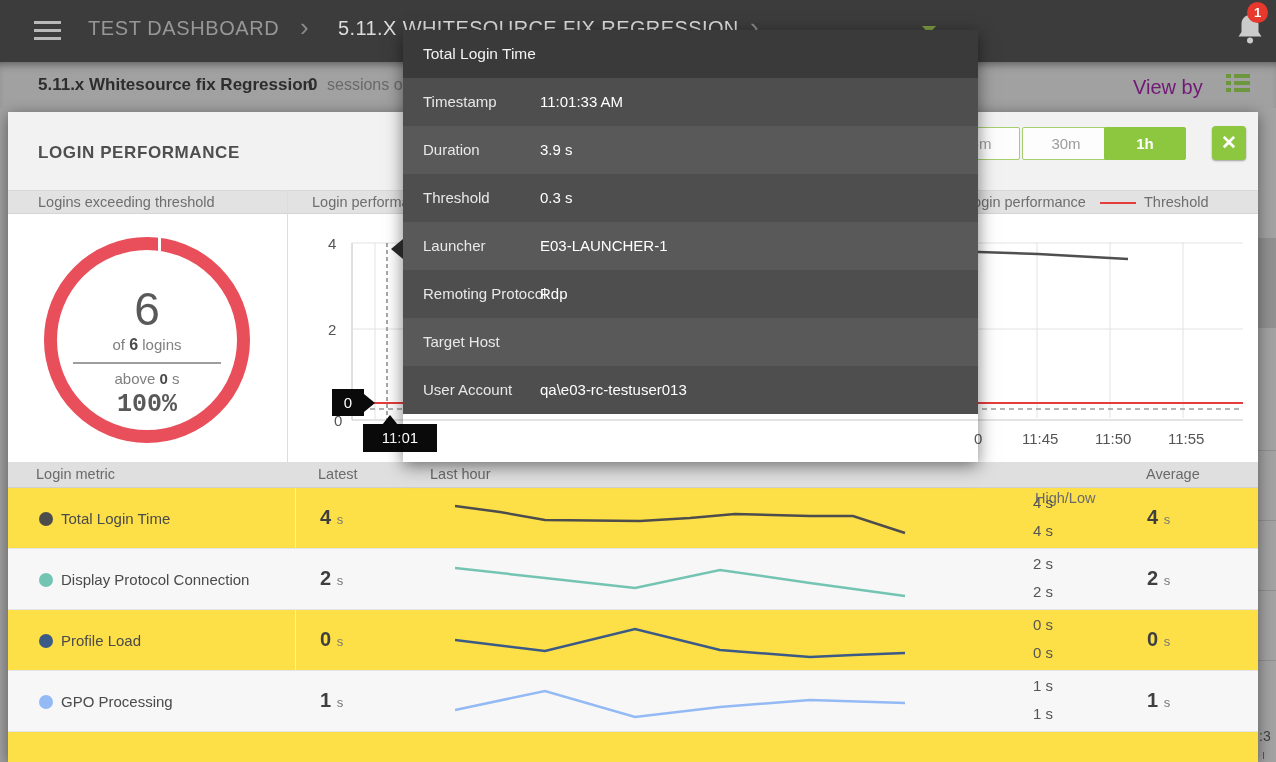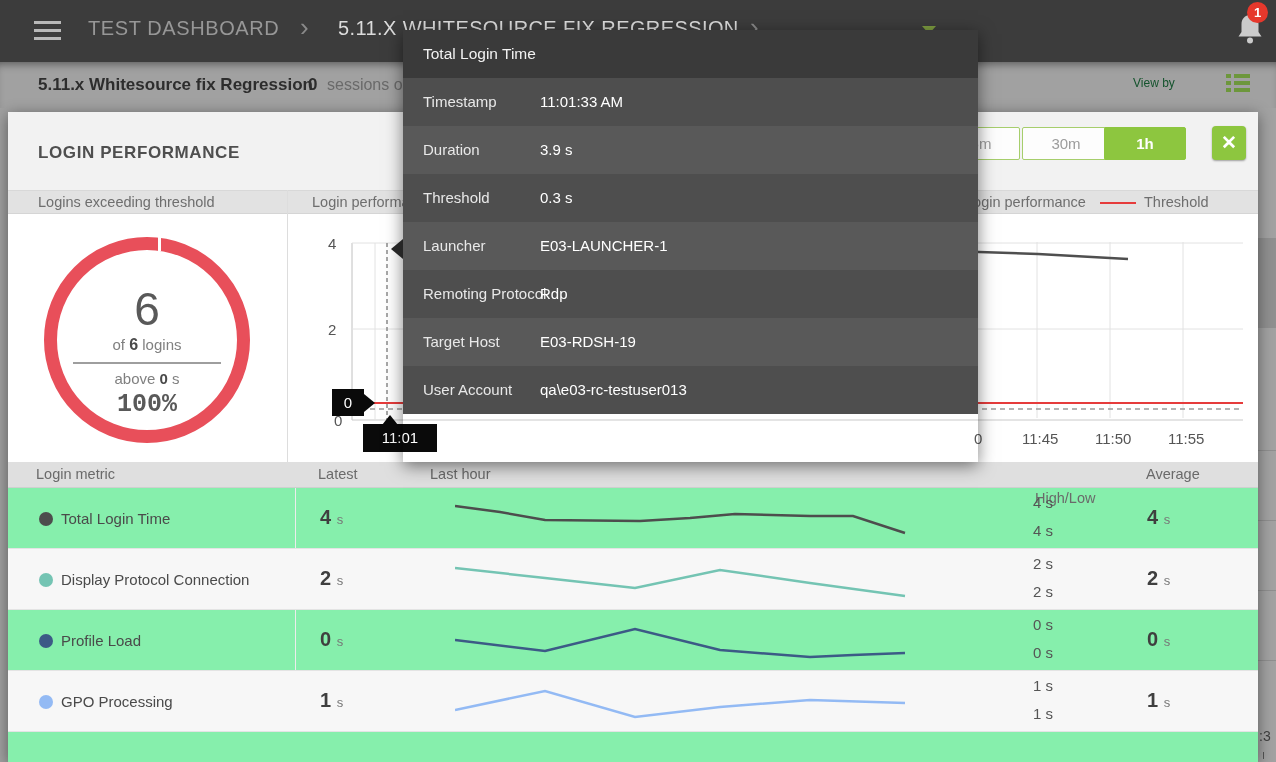--- a/index.html
+++ b/index.html
@@ -17,32 +17,32 @@
   .crumb3 { position:absolute; left:784px; top:17px; font-size:20px; color:#7d9c40; letter-spacing:.4px;margin-top:31px; }
   .loc-caret { position:absolute; left:922px; top:26px; width:0; height:0; border-left:7px solid transparent; border-right:7px solid transparent; border-top:8px solid #7d9c40; }
   .bell { position:absolute; left:1236px; top:13px; }
   .badge { position:absolute; left:1247px; top:2px; width:21px; height:21px; border-radius:50%; background:#e6382c; color:#fff; font-size:13px; font-weight:bold; text-align:center; line-height:21px; z-index:21; }
 
   
   .page-strip { position:absolute; left:0; top:62px; width:1276px; height:46px; background:#a1a1a1; box-shadow:inset 0 7px 9px -5px rgba(0,0,0,.45); z-index:2; }
   .ph-title { position:absolute; left:38px; top:13px; font-size:17px; font-weight:bold; color:#2d2d2d; }
   .ph-count { position:absolute; left:308px; top:13px; font-size:17px; font-weight:bold; color:#2d2d2d; }
   .ph-sess { position:absolute; left:327px; top:14px; font-size:16px; color:#6a6a6a; }
-  .ph-viewby { position:absolute; left:1133px; top:14px; font-size:12px; color:#14532d; }
+  .ph-viewby { position:absolute; left:1133px; top:14px; font-size:20px; color:#701a75; }
   .viewby-icon { position:absolute; left:1226px; top:12px; }
 
   
   .right-strip { position:absolute; left:1258px; top:108px; width:18px; height:654px; background:#a2a2a2; z-index:3; }
   .rs-block { position:absolute; left:0; top:130px; width:18px; height:90px; background:#909090; }
   .rs-line { position:absolute; left:0; width:18px; height:1px; background:#8f8f8f; }
   .rs-frag { position:absolute; left:1px; top:620px; font-size:14px; color:#3f3f3f; }
   .rs-tick { position:absolute; left:5px; top:644px; width:1px; height:7px; background:#555; }
 
   
-  .modal { position:absolute; left:8px; top:112px; width:1250px; height:650px; background:#86efac; box-shadow:0 3px 14px rgba(0,0,0,.45); z-index:10; }
+  .modal { position:absolute; left:8px; top:112px; width:1250px; height:650px; background:#fde047; box-shadow:0 3px 14px rgba(0,0,0,.45); z-index:10; }
   .panel-head { position:absolute; left:0; top:0; width:1250px; height:78px; background:#f2f2f2; }
   .panel-title { position:absolute; left:30px; top:31px; font-size:17px; font-weight:bold; color:#4f4f4f; letter-spacing:.6px; }
   .time-btn { position:absolute; top:15px; height:33px; border:1px solid #a6ce6c; background:#fdfdfd; color:#9c9c9c; font-size:15px; text-align:center; line-height:31px; border-radius:2px; cursor:pointer; }
   .tb-5m  { left:934px; width:78px; }
   .tb-30m { left:1014px; width:88px; }
   .tb-1h  { left:1096px; width:82px; background:#8dc63f; border-color:#8dc63f; color:#fff; font-weight:bold; }
   .close-btn { position:absolute; left:1204px; top:14px; width:34px; height:34px; background:#8dc63f; border-radius:4px; color:#fff; font-size:19px; font-weight:bold; text-align:center; line-height:34px; box-shadow:0 1px 2px rgba(0,0,0,.35); cursor:pointer; }
 
   .section-strip { position:absolute; left:0; top:78px; width:1250px; height:24px; background:#e2e2e2; border-top:1px solid #d8d8d8; border-bottom:1px solid #d5d5d5; }
   .sec-label { position:absolute; top:3px; font-size:14.5px; color:#6e6e6e; white-space:nowrap; }
@@ -302,21 +302,20 @@
     <div class="tt-row">
         <span class="tt-label">Launcher</span>
         <span class="tt-value">E03-LAUNCHER-1</span>
       </div>
     <div class="tt-row">
         <span class="tt-label">Remoting Protocol</span>
         <span class="tt-value">Rdp</span>
       </div>
     <div class="tt-row">
         <span class="tt-label">Target Host</span>
-        <span class="tt-value">E03-RDSH-19</span>
       </div>
     <div class="tt-row">
         <span class="tt-label">User Account</span>
         <span class="tt-value">qa\e03-rc-testuser013</span>
       </div>
   </div>
 
 </div>
 
 </body></html>

